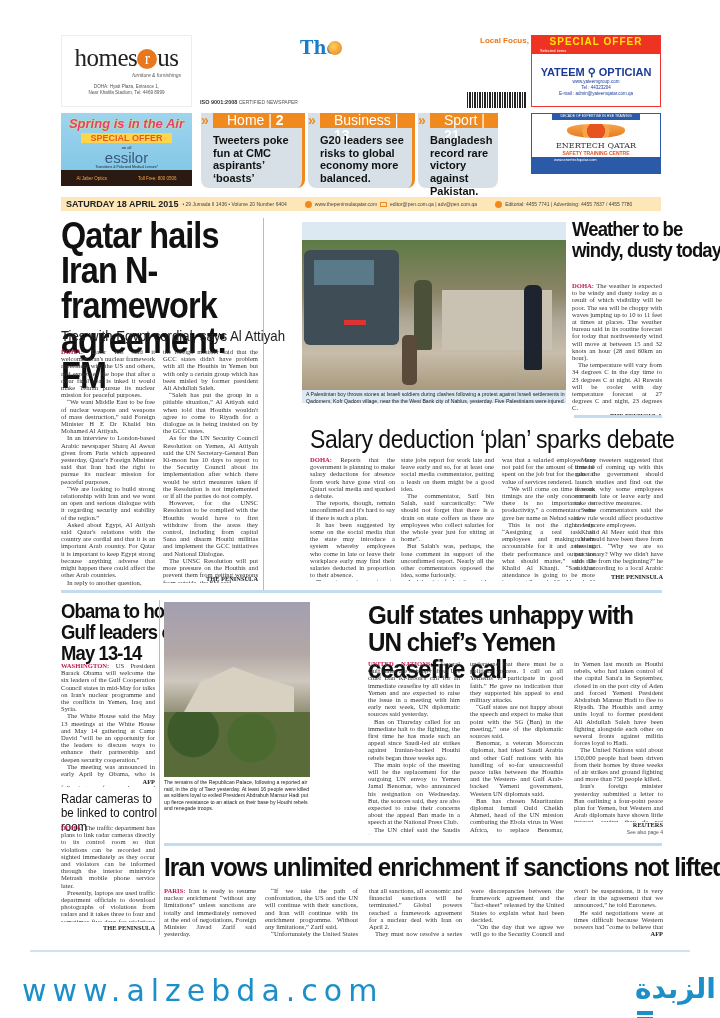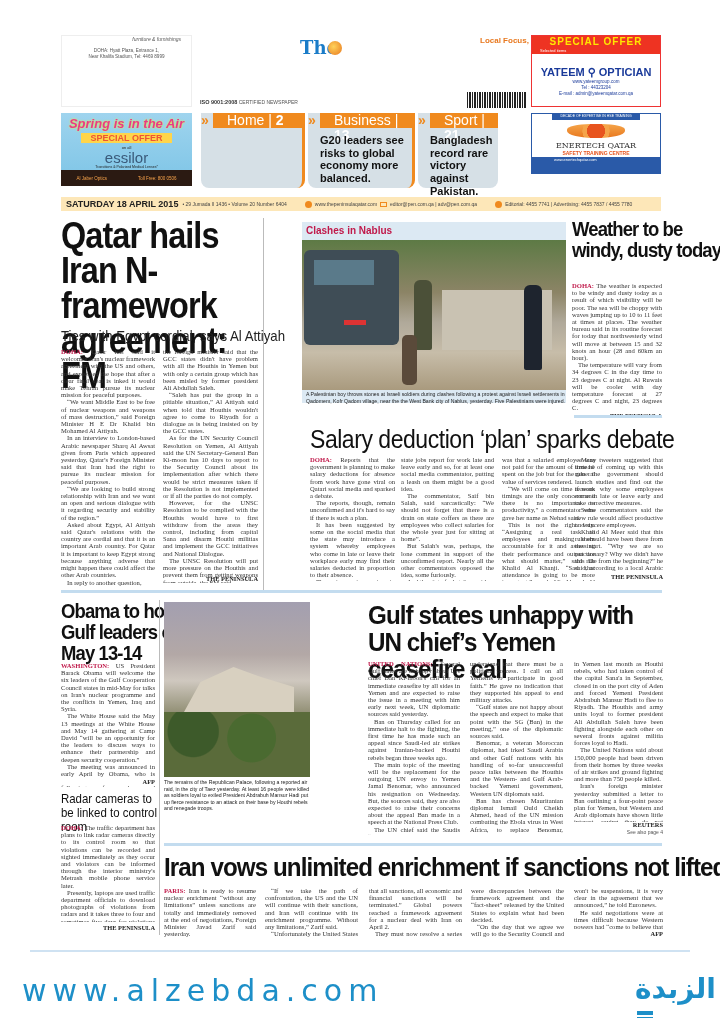--- a/index.html
+++ b/index.html
@@ -82,20 +82,21 @@
 .h-iran{left:164px;top:854px;font-size:26px;line-height:27px;transform:scaleX(0.93);white-space:nowrap}
 .footer-url{left:22px;top:973px;font-family:"DejaVu Sans",sans-serif;font-size:30px;color:#1d8fc8;letter-spacing:6px}
 .footer-logo{left:635px;top:972px;font-family:"DejaVu Sans",sans-serif;font-weight:bold;font-size:28px;color:#1d8fc8}
 .footer-logo .bars{display:inline-block;width:16px;height:22px;background:repeating-linear-gradient(#1d8fc8 0,#1d8fc8 4px,transparent 4px,transparent 6px);vertical-align:-2px;margin-left:2px}
 .seealso{font-family:"Liberation Sans",sans-serif;font-size:5px;color:#555;text-align:right}
 </style>
 </head>
 <body>
 
 <div class="abs ad-homes">
+  <div class="logo"><span>homes</span><span class="r">r</span><span>us</span></div>
   <div class="tag">furniture &amp; furnishings</div>
   <div class="addr">
       <div>DOHA: Hyatt Plaza, Entrance 1,</div>
       <div>Near Khalifa Stadium, Tel: 4469 8999</div>
     </div>
 </div>
 <div class="abs ad-spring">
   <div class="s1">Spring is in the Air</div>
   <div class="s2">SPECIAL OFFER</div>
   <div class="s3">on all</div>
@@ -111,20 +112,21 @@
   <div class="the">The</div>
   <div class="globe"></div>
 </div>
 <div class="abs slogan">Local Focus, Global Vision</div>
 <div class="abs iso"><b>ISO 9001:2008</b> <span>CERTIFIED NEWSPAPER</span></div>
 <div class="abs barcode"></div>
 
 <div class="abs teaser t1">
   <span class="chev">»</span>
   <div class="hdr"><span>Home</span> | <b>2</b></div>
+  <div class="txt">Tweeters poke fun at CMC aspirants’ ‘boasts’</div>
 </div>
 <div class="abs teaser t2">
   <span class="chev">»</span>
   <div class="hdr"><span>Business</span> | <b>13</b></div>
   <div class="txt">G20 leaders see risks to global economy more balanced.</div>
 </div>
 <div class="abs teaser t3">
   <span class="chev">»</span>
   <div class="hdr"><span>Sport</span> | <b>21</b></div>
   <div class="txt">Bangladesh record rare victory against Pakistan.</div>
@@ -172,21 +174,20 @@
   <p class="first">the foreign minister said that the GCC states didn't have problem with all the Houthis in Yemen but with only a certain group which has been misled by former president Ali Abdullah Saleh.</p>
   <p>“Saleh has put the group in a pitiable situation,” Al Attiyah said when told that Houthis wouldn't agree to come to Riyadh for a dialogue as is being insisted on by the GCC states.</p>
   <p>As for the UN Security Council Resolution on Yemen, Al Attiyah said the UN Secretary-General Ban Ki-moon has 10 days to report to the Security Council about its implementation after which there would be strict measures taken if the Resolution is not implemented or if all the parties do not comply.</p>
   <p>However, for the UNSC Resolution to be complied with the Houthis would have to first withdraw from the areas they control, including from capital Sana and disarm Houthi militias and implement the GCC initiatives and National Dialogue.</p>
   <p>The UNSC Resolution will put more pressure on the Houthis and prevent them from getting weapons from outside, the FM said.</p>
 </div>
 <div class="abs sig" style="left:163px;top:575px;width:95px">THE PENINSULA</div>
 <div class="abs vline" style="left:263px;top:218px;height:372px"></div>
 
 <div class="abs photo-box">
-  <div class="title">Clashes in Nablus</div>
   <div class="photo1">
     <div class="wall"></div>
     <div class="jeep">
         <div class="win"></div>
         <div class="plate"></div>
       </div>
     <div class="soldier"></div>
     <div class="boy"></div>
     <div class="police"></div>
   </div>

